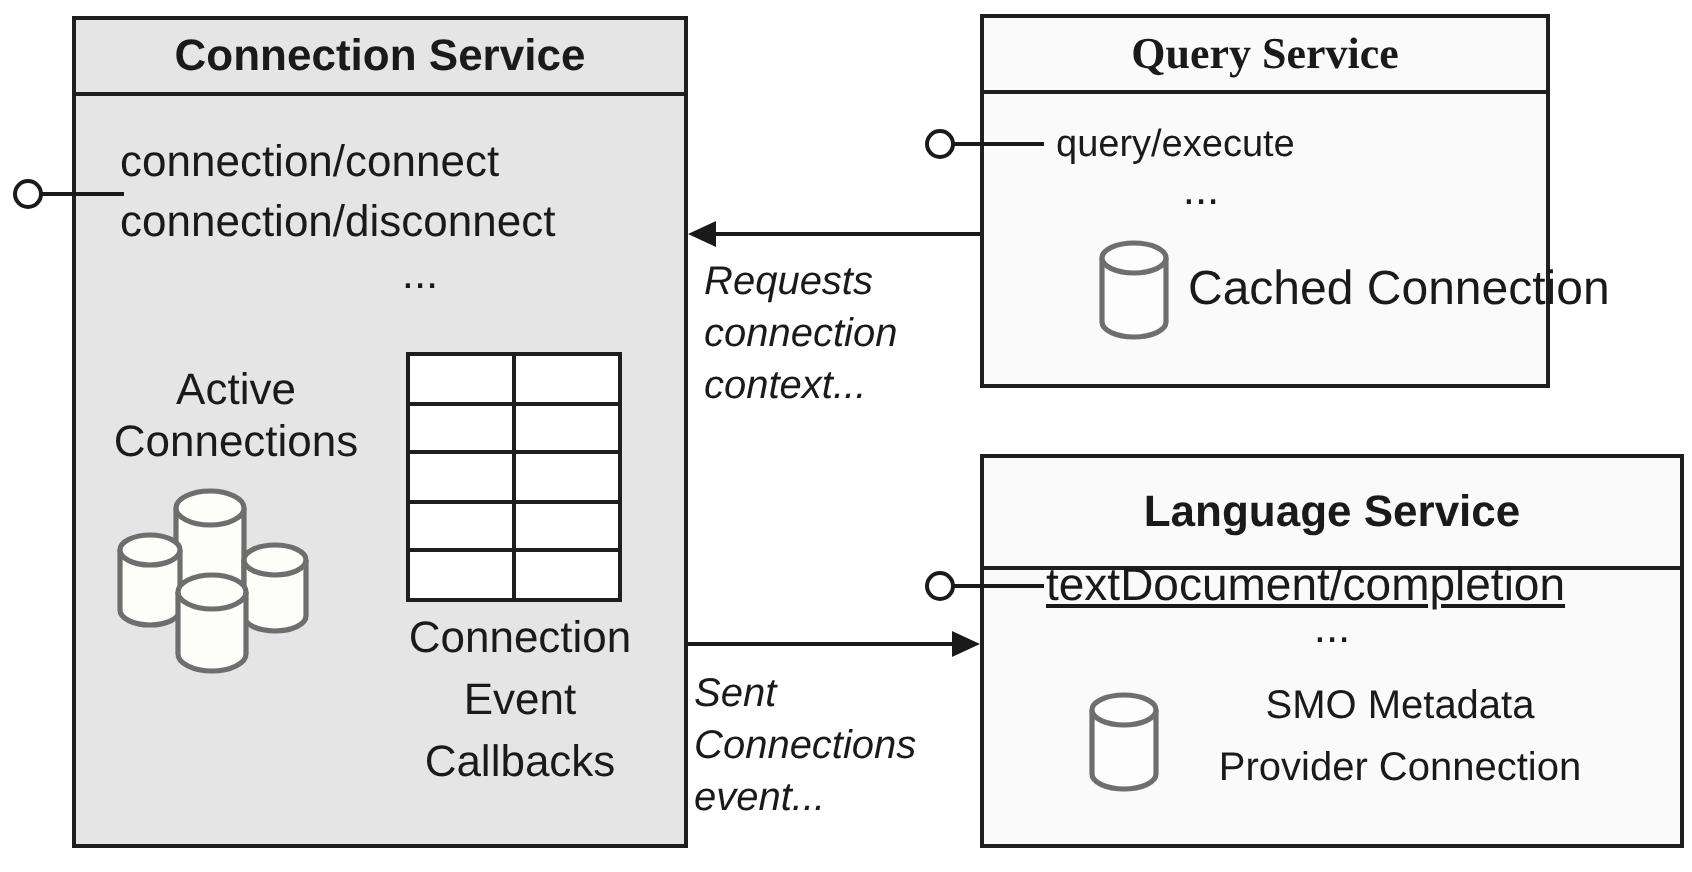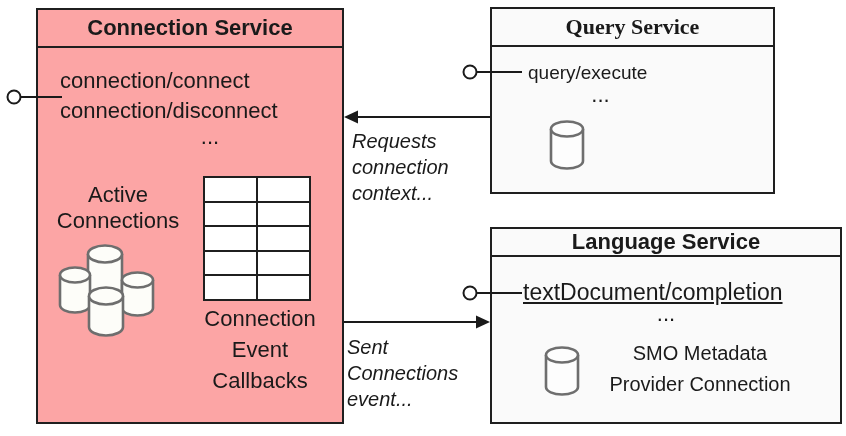--- a/index.html
+++ b/index.html
@@ -10,32 +10,32 @@
     font-family:"Liberation Sans","DejaVu Sans",sans-serif;
     color:#1a1a1a;
     overflow:hidden;
   }
   .abs{position:absolute;}
   .service-box{
     position:absolute;
     border:2px solid #1f1f1f;
     box-sizing:border-box;
   }
-  .box-conn{left:36px;top:8px;width:308px;height:416px;background:#fca5a5;}
+  .box-conn{left:36px;top:8px;width:308px;height:416px;background:#e5e5e5;}
   .box-query{left:490px;top:7px;width:285px;height:187px;background:#fafafa;font-family:Liberation Serif, serif;}
   .box-lang{left:490px;top:227px;width:352px;height:197px;background:#fafafa;}
   .service-header{
     position:absolute;left:0;right:0;top:0;
     border-bottom:2px solid #1f1f1f;
     display:flex;align-items:center;justify-content:center;
     font-weight:bold;font-size:22px;
     box-sizing:border-box;
   }
   .hdr38{height:38px;}
-  .hdr40{height:28px;}
+  .hdr40{height:56px;}
   .txt{position:absolute;font-size:22px;line-height:30px;white-space:pre-line;}
   .center{text-align:center;}
   .italiclbl{
     position:absolute;font-size:20px;font-style:italic;
     line-height:26px;text-align:left;white-space:pre-line;
   }
   .grid-table{
     position:absolute;left:203px;top:176px;width:108px;height:125px;
     background:#ffffff;border:1.5px solid #1f1f1f;box-sizing:border-box;
     display:grid;grid-template-columns:1fr 1fr;grid-template-rows:repeat(5,1fr);
@@ -97,20 +97,21 @@
   </div>
   <div class="txt" style="left:528px;top:58px;font-size:19px;">query/execute</div>
   <div class="txt center" style="left:528px;top:80px;width:145px;">...</div>
 
   <svg class="abs" style="left:548px;top:120px;" width="38" height="50" viewBox="0 0 38 50" aria-hidden="true">
     <g fill="#fdfdfd" stroke="#6e6e6e" stroke-width="2.6">
       <path d="M3 9 v32 a16 7.5 0 0 0 32 0 v-32"></path>
       <ellipse cx="19" cy="9" rx="16" ry="7.5"></ellipse>
     </g>
   </svg>
+  <div class="txt" style="left:594px;top:130px;font-size:24px;">Cached Connection</div>
 
   <div class="service-box box-lang">
     <div class="service-header hdr40">Language Service</div>
   </div>
   <div class="txt" style="left:523px;top:277px;font-size:23px;text-decoration:underline;">textDocument/completion</div>
   <div class="txt center" style="left:523px;top:299px;width:286px;">...</div>
 
   <svg class="abs" style="left:543px;top:346px;" width="38" height="50" viewBox="0 0 38 50" aria-hidden="true">
     <g fill="#fdfdfd" stroke="#6e6e6e" stroke-width="2.6">
       <path d="M3 9 v32 a16 7.5 0 0 0 32 0 v-32"></path>

